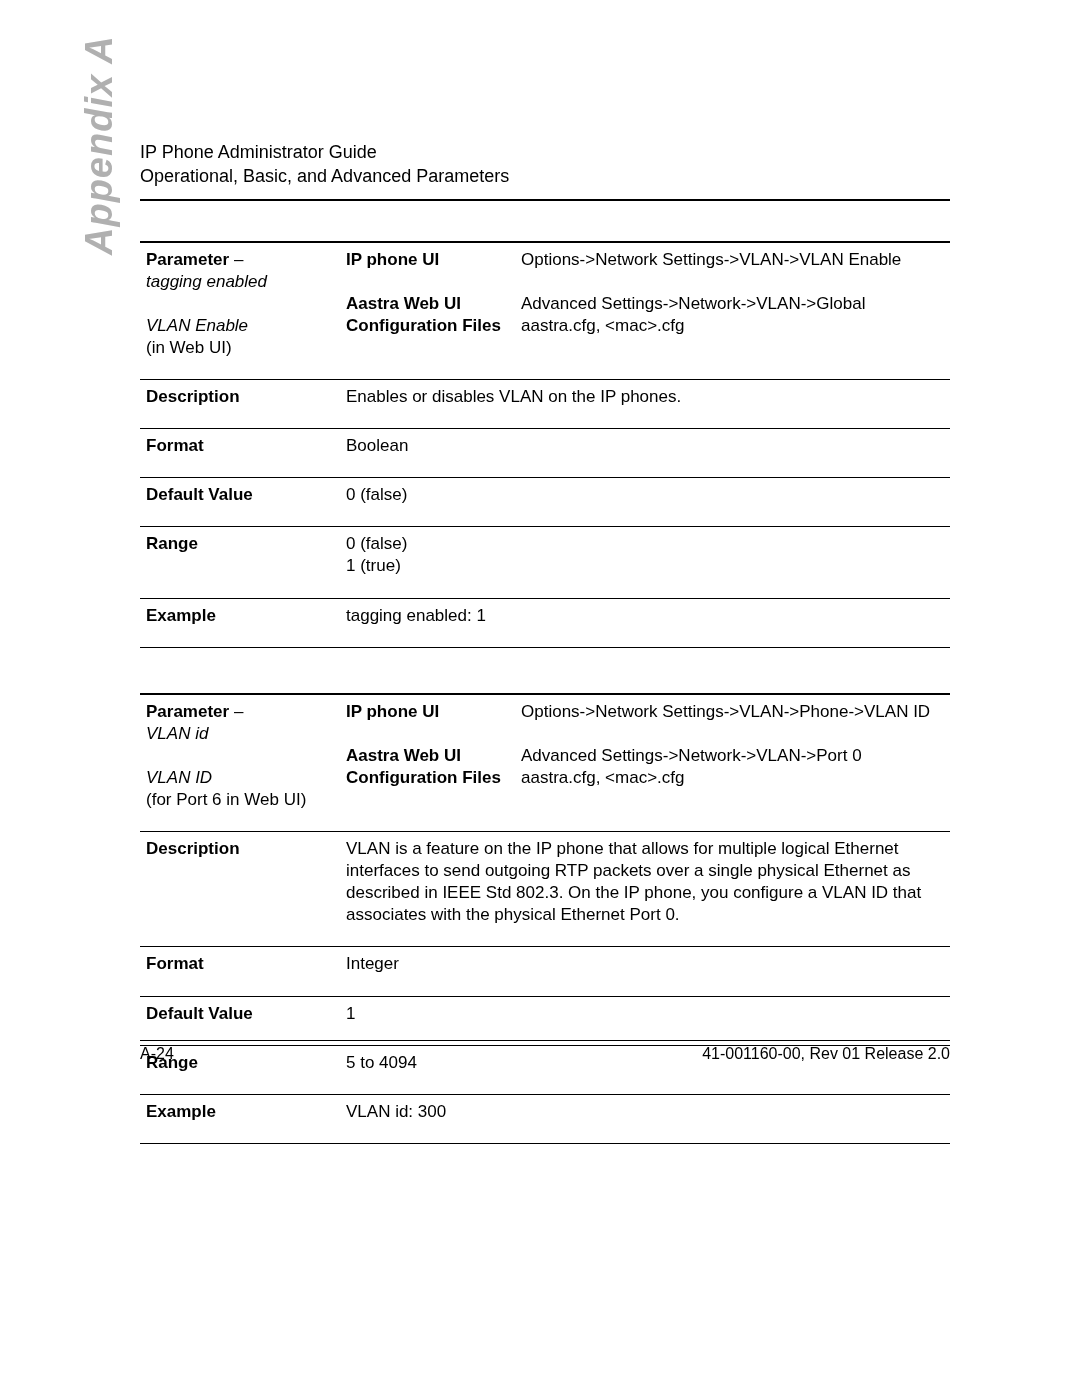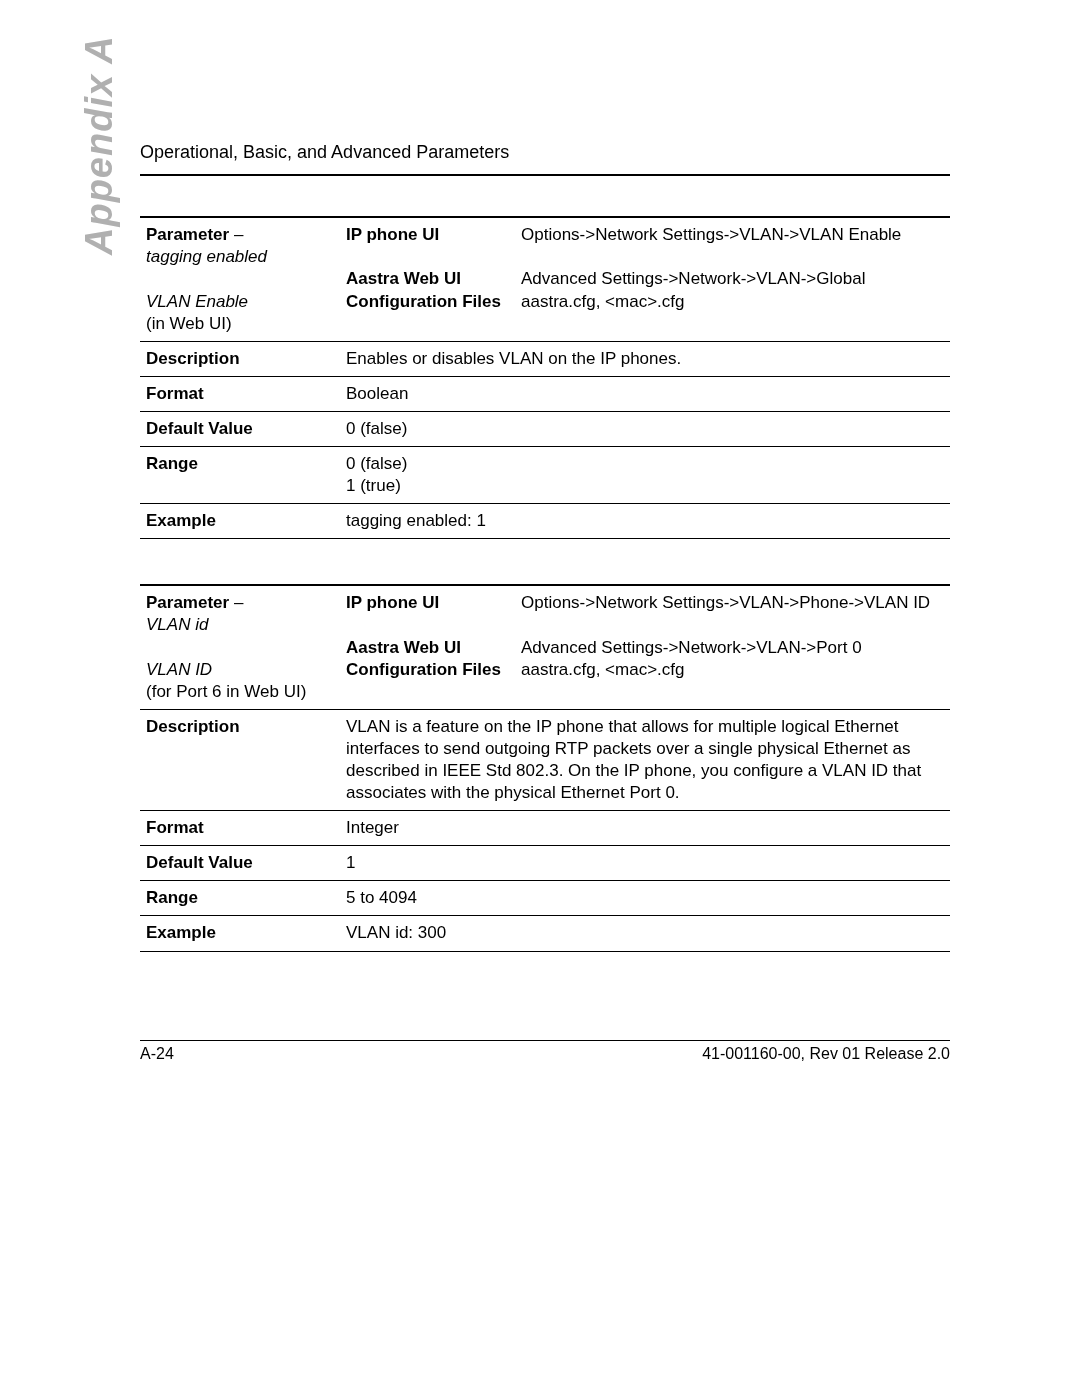--- a/index.html
+++ b/index.html
@@ -53,21 +53,21 @@
     font-size: 17px;
     margin-bottom: 45px;
     table-layout: fixed;
   }
   table.param-table col.col-label { width: 200px; }
   table.param-table col.col-mid   { width: 175px; }
   table.param-table col.col-val   { width: auto; }
 
   table.param-table td {
     vertical-align: top;
-    padding: 6px 8px 6px 6px;
+    padding: 6px 8px 20px 6px;
     line-height: 1.3;
   }
   tr.toprule td { border-top: 2px solid #000; }
   tr.midrule td { border-top: 1px solid #000; }
   tr.endrule td { border-bottom: 1px solid #000; }
 
   .b { font-weight: bold; }
   .i { font-style: italic; }
 
   
@@ -107,20 +107,21 @@
   }
 </style>
 </head>
 <body>
 
 <div class="page">
 
   <div class="side-tab">Appendix A</div>
 
   <div class="header-top">
+    <div>IP Phone Administrator Guide</div>
     <div>Operational, Basic, and Advanced Parameters</div>
   </div>
   <div class="rule"></div>
 
 
   <table class="param-table">
     <colgroup>
       <col class="col-label">
         <col class="col-mid">
         <col class="col-val">

